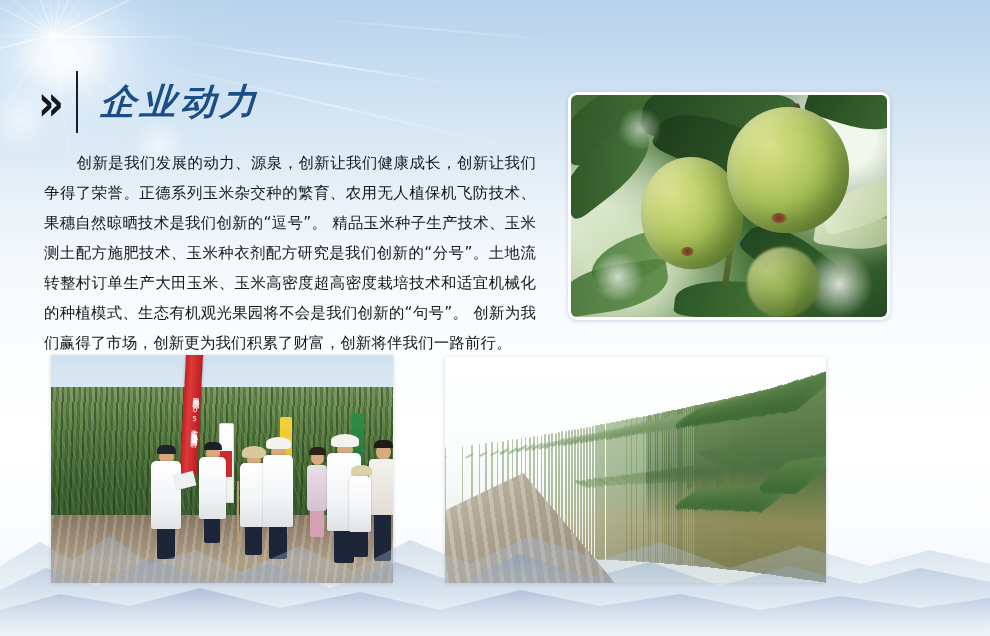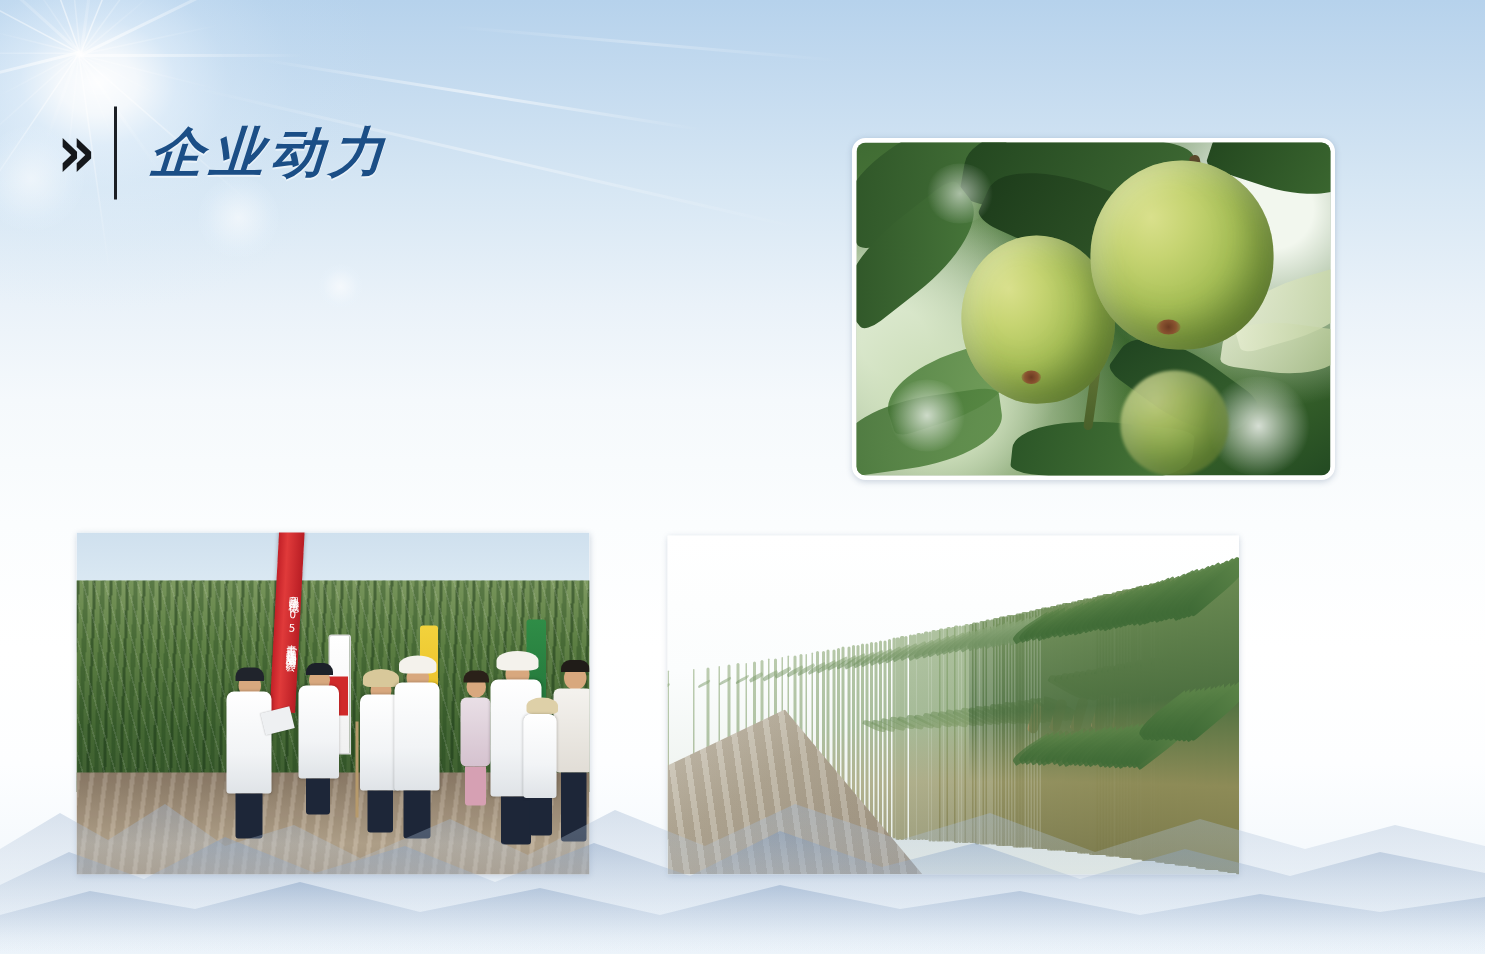--- a/index.html
+++ b/index.html
@@ -217,20 +217,21 @@
   <div class="streak" style="left:170px;top:62px;width:300px;transform:rotate(9deg);"></div>
   <div class="streak" style="left:120px;top:104px;width:420px;transform:rotate(13deg);opacity:.7;"></div>
   <div class="streak" style="left:300px;top:28px;width:260px;transform:rotate(5deg);opacity:.5;"></div>
 
   <div class="heading">
     <span class="chev">»</span>
     <span class="divider"></span>
     <span class="title">企业动力</span>
   </div>
 
+  <div class="body-copy"><span class="indent"></span><span>创新是我们发展的动力、源泉，创新让我们健康成长，创新让我们争得了荣誉。正德系列玉米杂交种的繁育、农用无人植保机飞防技术、果穗自然晾晒技术是我们创新的“逗号”。 精品玉米种子生产技术、玉米测土配方施肥技术、玉米种衣剂配方研究是我们创新的“分号”。土地流转整村订单生产大田玉米、玉米高密度超高密度栽培技术和适宜机械化的种植模式、生态有机观光果园将不会是我们创新的“句号”。 创新为我们赢得了市场，创新更为我们积累了财富，创新将伴我们一路前行。</span></div>
 
   <div class="photo rounded" id="photo-pear" title="生态有机观光果园 — 树上的两只青梨" style="left: 568px; top: 92px; width: 316px; height: 222px;">
     <div class="canvas">
       <div class="pear-bg"></div>
 
       <div class="leaf" style="left:-14px;top:-6px;width:120px;height:58px;background:linear-gradient(120deg,#2c5226,#47753a);transform:rotate(-24deg);"></div>
       <div class="leaf" style="left:72px;top:-10px;width:150px;height:62px;background:linear-gradient(110deg,#22451f,#3f6b34);transform:rotate(10deg);"></div>
       <div class="leaf" style="left:84px;top:28px;width:140px;height:54px;background:linear-gradient(100deg,#1d3c1b,#365e2c);transform:rotate(24deg);"></div>
       <div class="leaf" style="left:-20px;top:52px;width:110px;height:46px;background:linear-gradient(130deg,#2b5025,#4a7a3c);transform:rotate(-38deg);"></div>
       <div class="leaf" style="left:236px;top:-8px;width:96px;height:40px;background:linear-gradient(100deg,#23471f,#3d6a31);transform:rotate(18deg);"></div>

